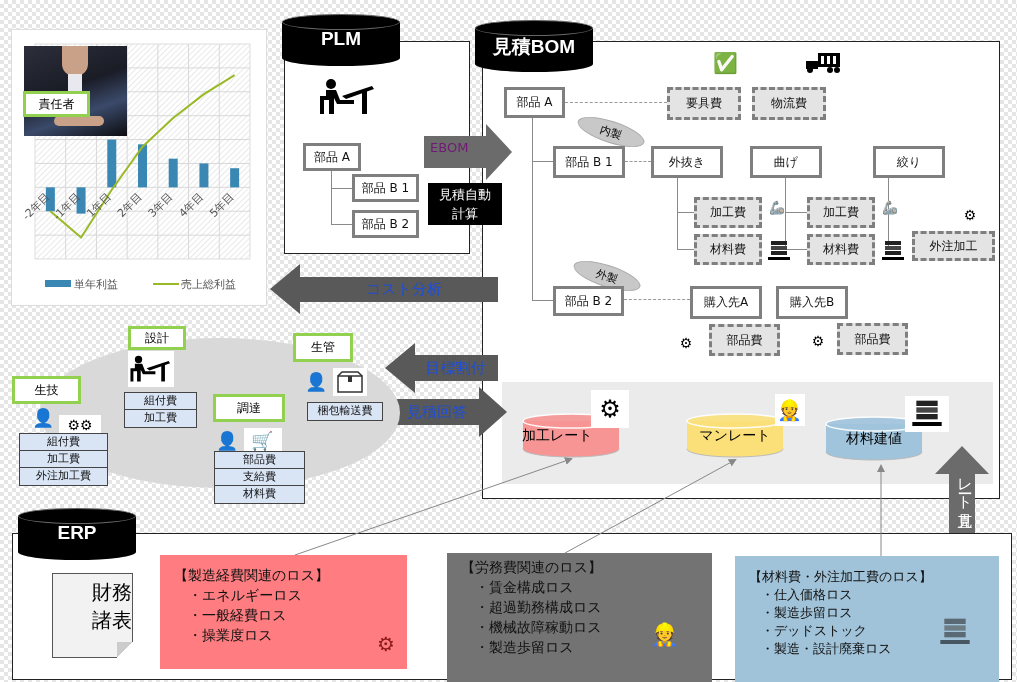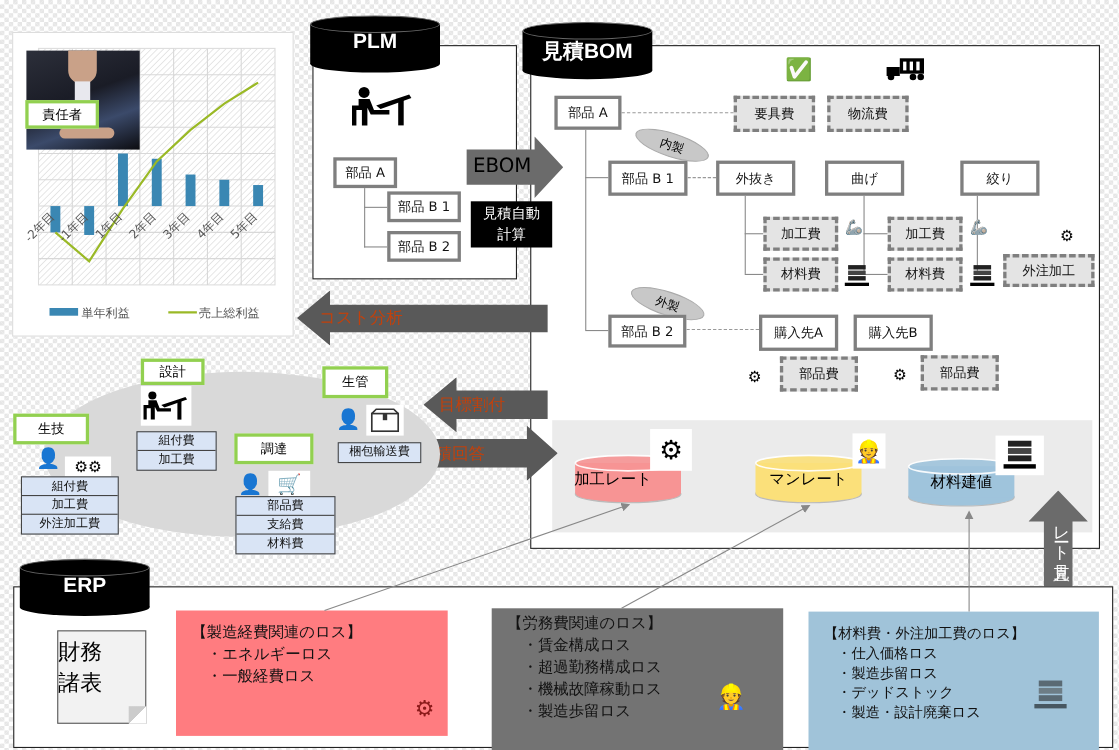--- a/index.html
+++ b/index.html
@@ -13,21 +13,21 @@
 .panel{position:absolute;background:#fff;border:1.5px solid #222}
 .cyl{position:absolute;width:118px;height:52px}
 .cyl .body{position:absolute;left:0;top:8px;width:118px;height:36px;background:#000}
 .cyl .top{position:absolute;left:0;top:0;width:118px;height:16px;border-radius:50%;background:#000;border:1px solid #666}
 .cyl .bot{position:absolute;left:0;top:36px;width:118px;height:16px;border-radius:50%;background:#000}
 .cyl .lbl{position:absolute;left:0;top:14px;width:118px;text-align:center;color:#fff;font-weight:bold;font-size:19px;font-family:"Liberation Sans",sans-serif;z-index:2}
 .gbox{position:absolute;background:#fff;border:3px solid #92d050;font-size:12px;display:flex;align-items:center;justify-content:center}
 .blist{position:absolute;border:1.5px solid #444;background:#d9e4f5}
 .blist div{height:17px;border-bottom:1px solid #444;font-size:11px;text-align:center;line-height:16px;color:#111}
 .blist div:last-child{border-bottom:none}
-.arrowL,.arrowR{position:absolute;color:#c2410c;font-size:15px;display:flex;align-items:center;}
+.arrowL,.arrowR{position:absolute;color:#1d4ed8;font-size:15px;display:flex;align-items:center;justify-content:center}
 .ln{position:absolute;background:#8a8a8a}
 .icon{position:absolute;display:flex;align-items:center;justify-content:center}
 .losspanel{position:absolute;font-size:14px;color:#111;line-height:20px;padding:10px 14px}
 .rate{position:absolute;width:98px;height:40px}
 </style>
 </head>
 <body>
 
 <div class="abs" style="left:11px;top:29px;width:256px;height:277px;background:#fff;border:1px solid #ddd"></div>
 <svg class="abs" id="chart-svg" style="left:11px;top:29px" width="256" height="277">
@@ -113,21 +113,21 @@
     <div class="body"></div>
     <div class="bot"></div>
     <div class="top"></div>
     <div class="lbl">見積BOM</div>
   </div>
 
 <div class="abs" style="left:424px;top:124px;width:88px;height:56px">
   <svg width="88" height="56">
       <polygon points="0,12 62,12 62,0 88,28 62,56 62,44 0,44" fill="#6b6b6b"></polygon>
     </svg>
-  <span style="position:absolute;left:6px;top:16px;color:#000000;font-size:18px">EBOM</span>
+  <span style="position:absolute;left:6px;top:16px;color:#701a75;font-size:13px">EBOM</span>
 </div>
 <div class="abs" style="left:428px;top:183px;width:74px;height:42px;background:#000;color:#fff;font-size:13px;text-align:center;line-height:19px;white-space:pre;padding-top:2px">見積自動
 計算</div>
 
 <div class="box" style="left:504px;top:87px;width:61px;height:31px">
     <span>部品 A</span>
   </div>
 <div class="ln" style="left:532px;top:118px;width:1px;height:182px"></div>
 <div class="ln" style="left:532px;top:161px;width:22px;height:1px"></div>
 <div class="ln" style="left:532px;top:300px;width:22px;height:1px"></div>
@@ -349,30 +349,31 @@
   </div>
 
 <div class="panel" style="left:12px;top:533px;width:1000px;height:147px"></div>
 <div class="cyl" style="left:18px;top:508px">
     <div class="body"></div>
     <div class="bot"></div>
     <div class="top"></div>
     <div class="lbl">ERP</div>
   </div>
 <div class="abs" style="left:52px;top:573px;width:81px;height:85px;background:#f2f2f2;border:1px solid #555">
-  <span style="display:block;text-align:left;white-space:pre;font-size:20px;line-height:28px;padding-top:4px">財務
+  <span style="display:block;text-align:right;white-space:pre;font-size:20px;line-height:28px;padding-top:4px">財務
 諸表</span>
   <div style="position:absolute;right:-1px;bottom:-1px;width:16px;height:16px;background:linear-gradient(135deg,#ccc 50%,#fff 50%)"></div>
 </div>
 
 <div class="losspanel" style="left:160px;top:555px;width:247px;height:114px;background:#ff7c80">
   <div>【製造経費関連のロス】</div>
   <div style="padding-left:14px">
     <div>・エネルギーロス</div>
     <div>・一般経費ロス</div>
+    <div>・操業度ロス</div>
   </div>
   <div class="icon" style="left:212px;top:76px;width:28px;height:26px;font-size:20px;color:#8b1a1a">⚙</div>
 </div>
 <div class="losspanel" style="left:447px;top:553px;width:265px;height:132px;background:#737373;padding-top:4px">
   <div>【労務費関連のロス】</div>
   <div style="padding-left:14px">
     <div>・賃金構成ロス</div>
     <div>・超過勤務構成ロス</div>
     <div>・機械故障稼動ロス</div>
     <div>・製造歩留ロス</div>

